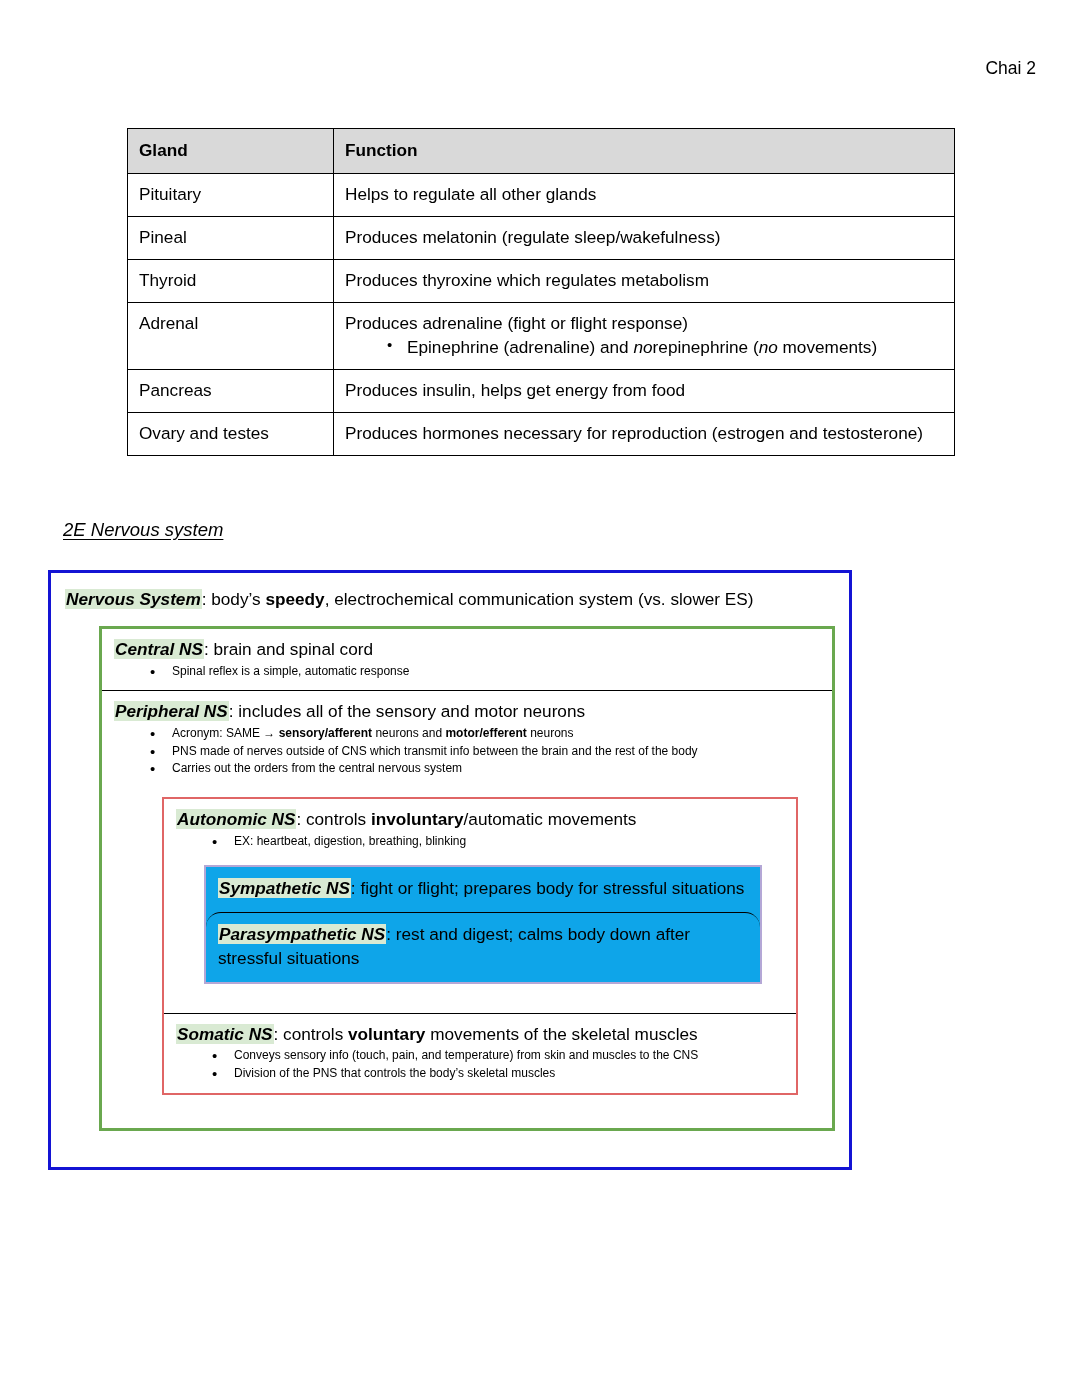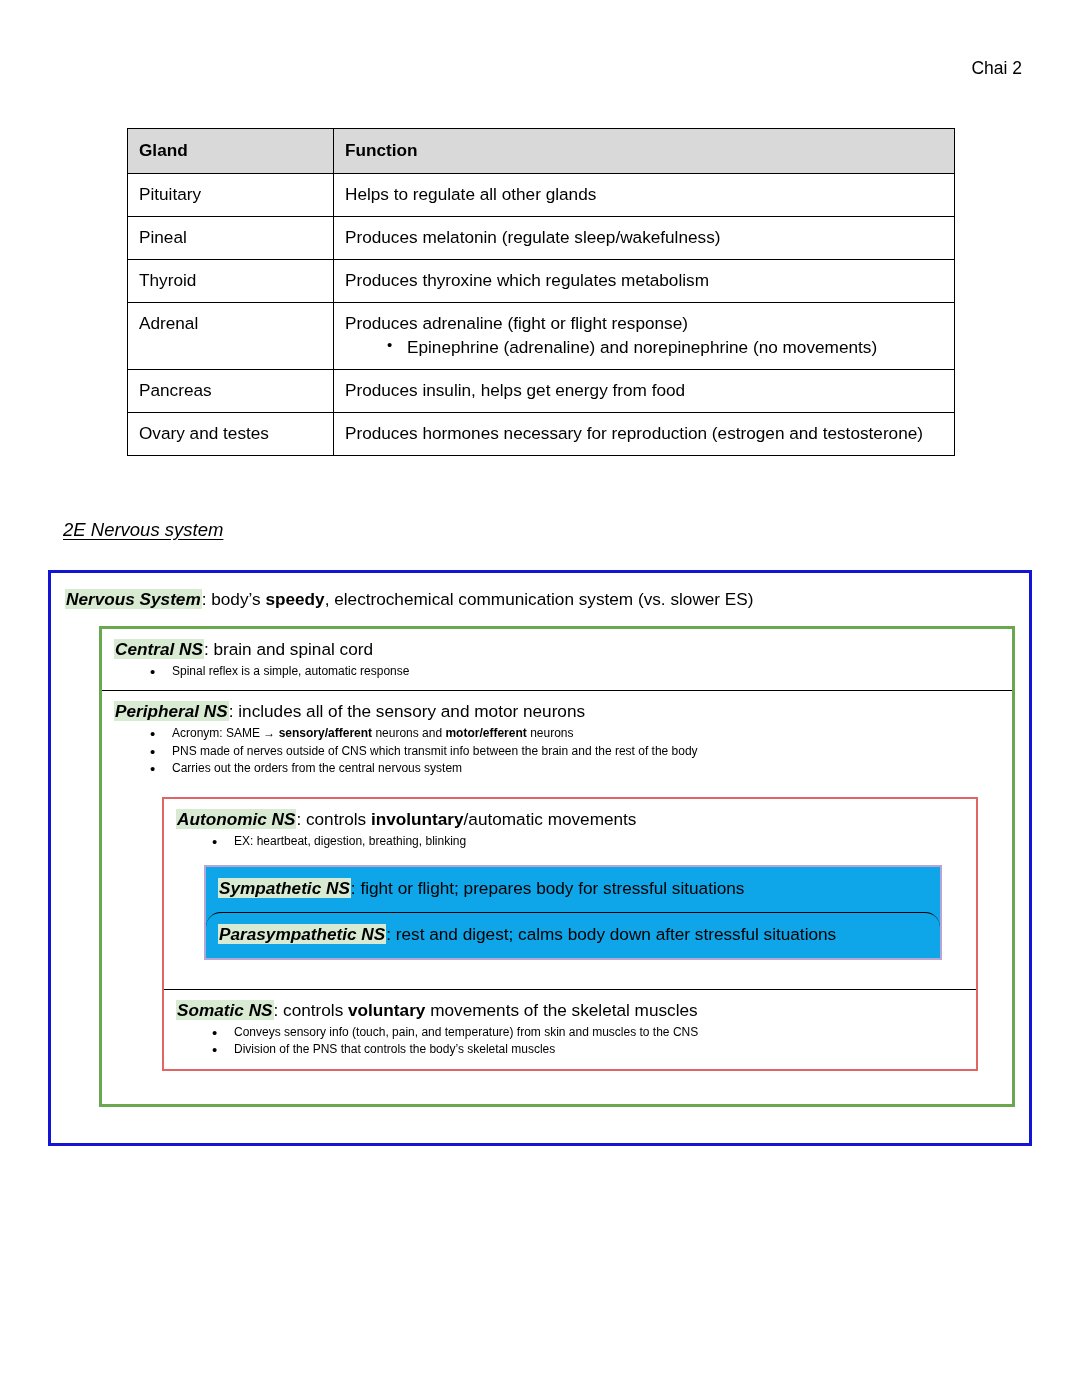--- a/index.html
+++ b/index.html
@@ -20,21 +20,21 @@
     position: relative;
     width: 1080px;
     height: 1397px;
     box-sizing: border-box;
   }
 
   
   .page-header {
     position: absolute;
     top: 58px;
-    right: 58px;
+    right: 44px;
     font-size: 17.5px;
     line-height: 1.2;
     color: #000;
     text-align: right;
   }
 
   
   .gland-table {
     position: absolute;
     left: 127px;
@@ -86,21 +86,21 @@
     font-style: italic;
     text-decoration: underline;
     text-underline-offset: 3px;
   }
 
   
   .ns-outer {
     position: absolute;
     left: 48px;
     top: 570px;
-    width: 984px;
+    width: 804px;
     box-sizing: border-box;
     border: 3px solid #1414d4;
     padding: 14px 0 36px 0;
     background: #ffffff;
   }
   .ns-intro {
     font-size: 17.2px;
     line-height: 1.38;
     padding: 1px 0 0 14px;
   }
@@ -143,21 +143,21 @@
   }
 
   
   .term {
     font-weight: bold;
     font-style: italic;
     background: #d9ead3;
     padding: 0 1px;
   }
   .b { font-weight: bold; }
-  .i { }
+  .i { font-style: italic; }
 
   ul.bullets {
     list-style: none;
     margin: 0;
     padding: 0;
   }
   ul.bullets > li {
     position: relative;
     padding-left: 58px;
     margin-top: 1px;

